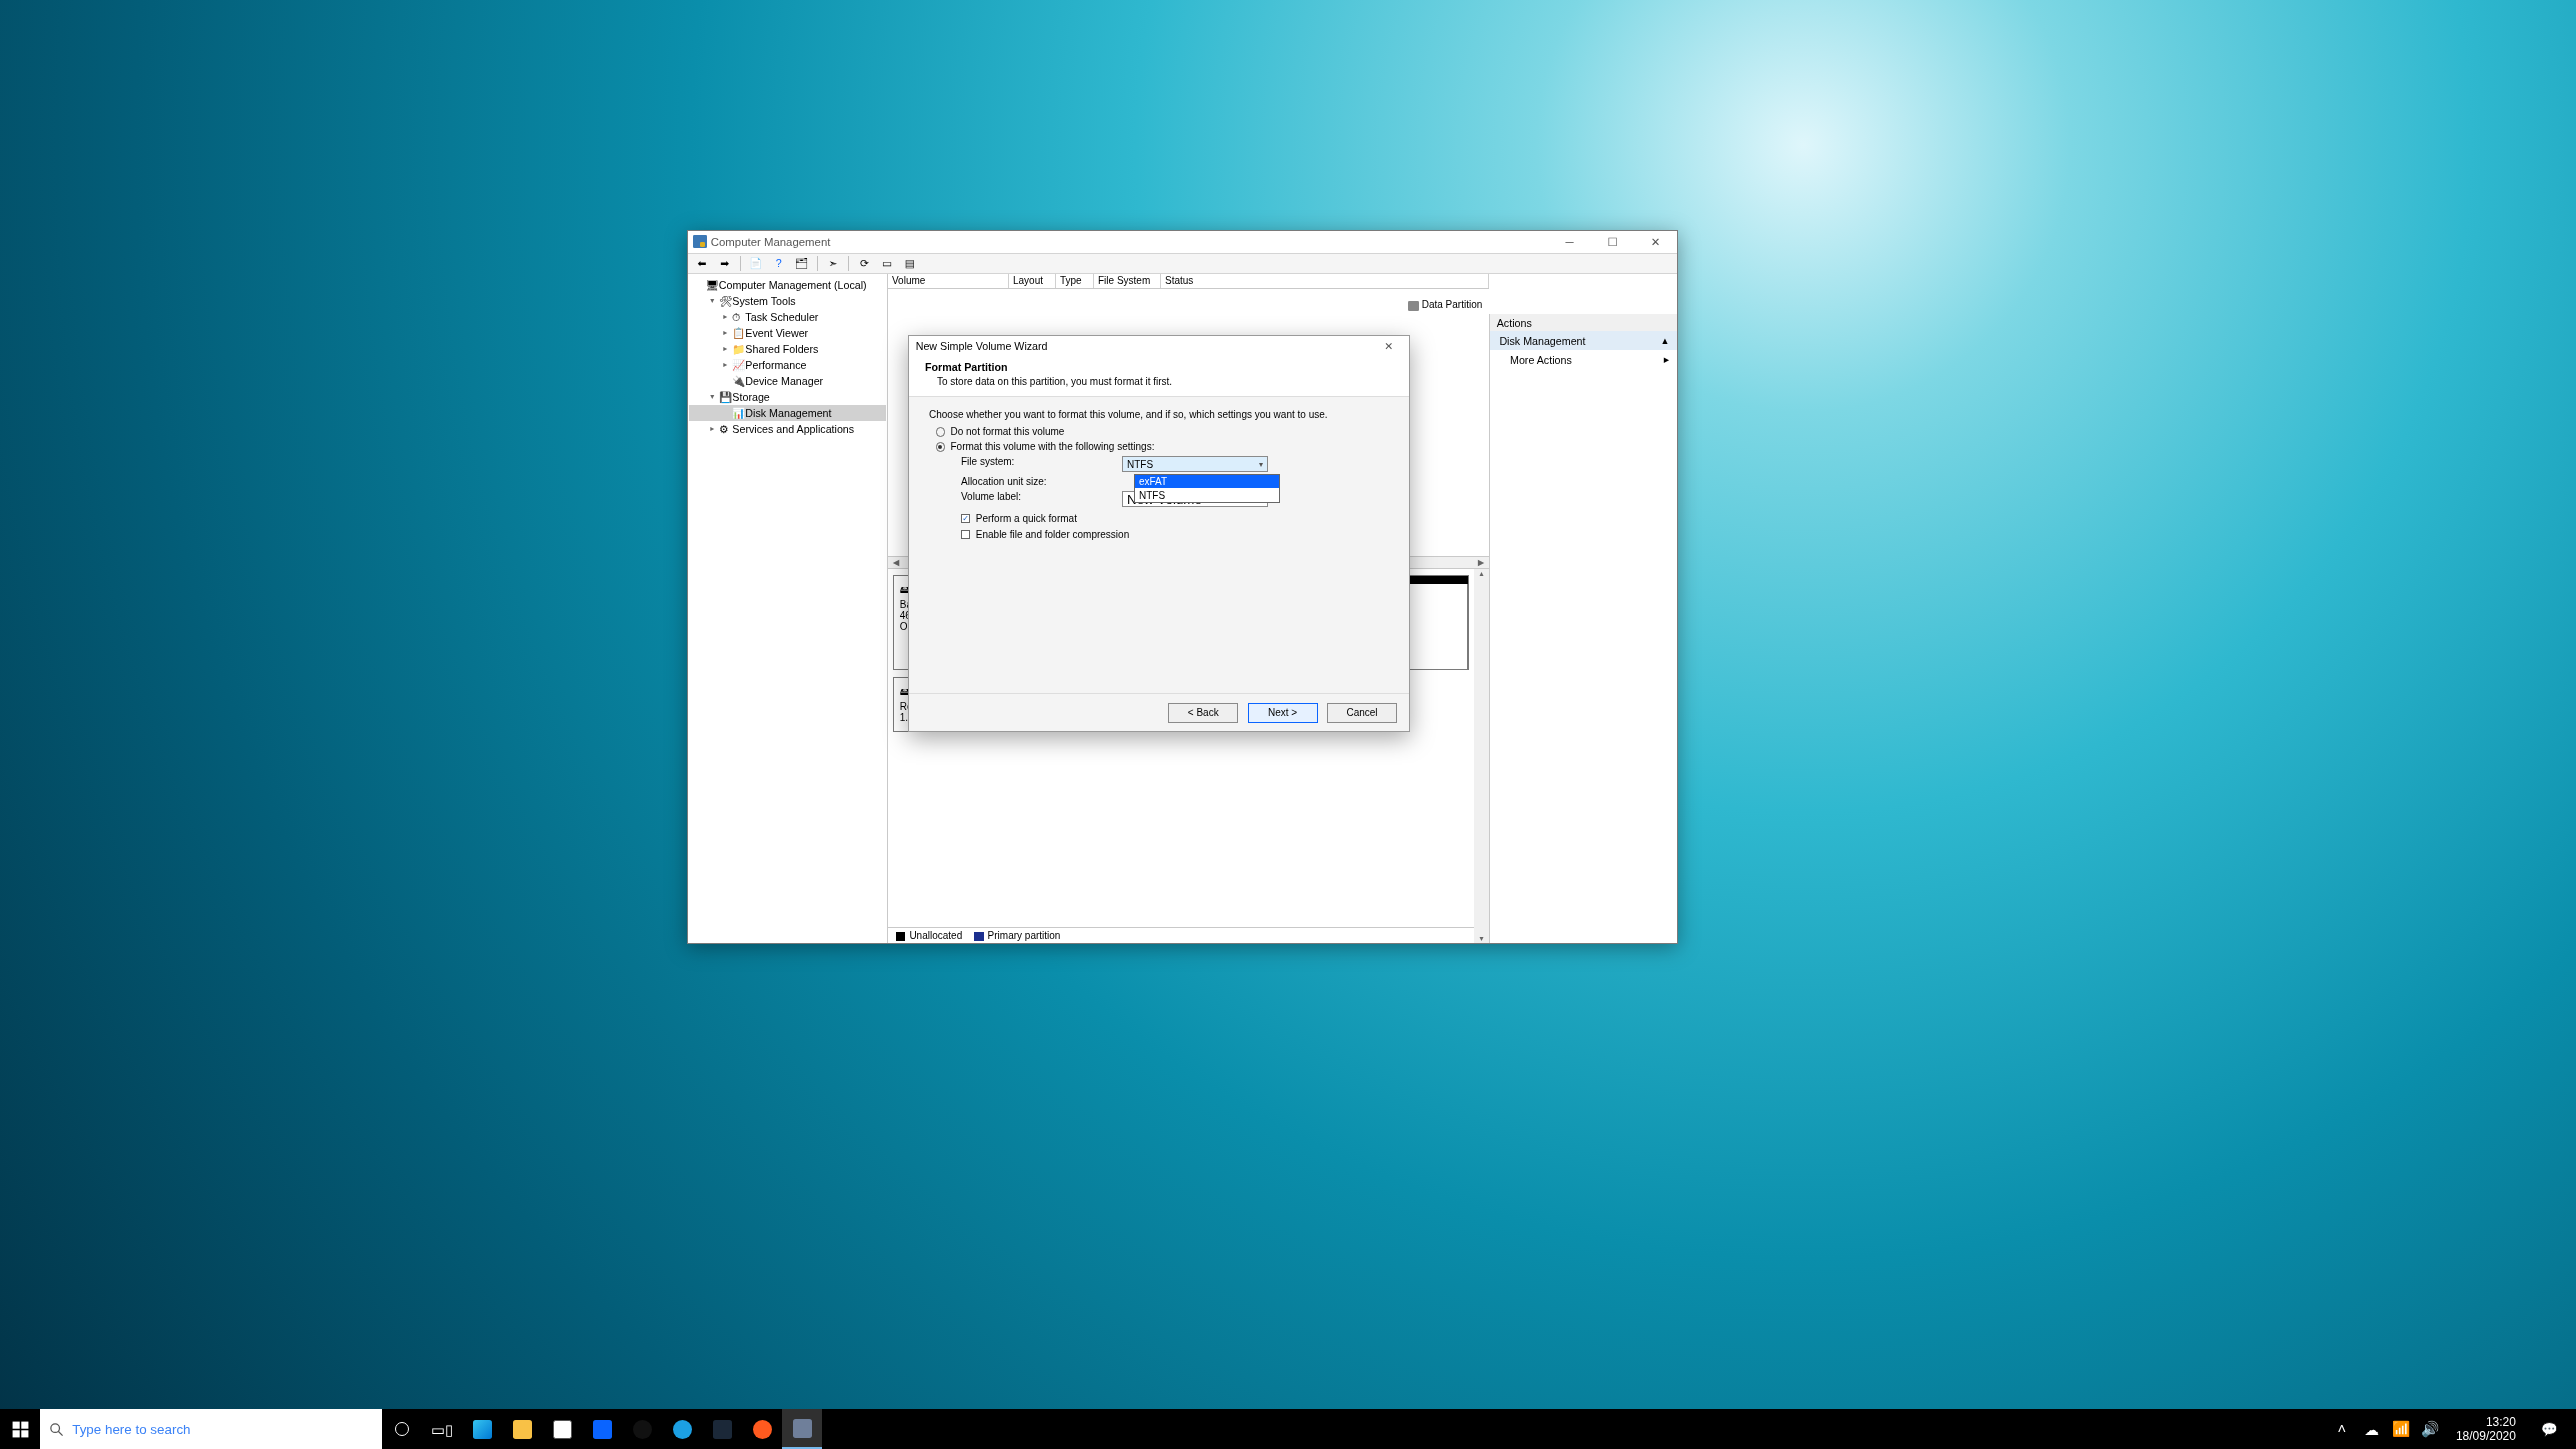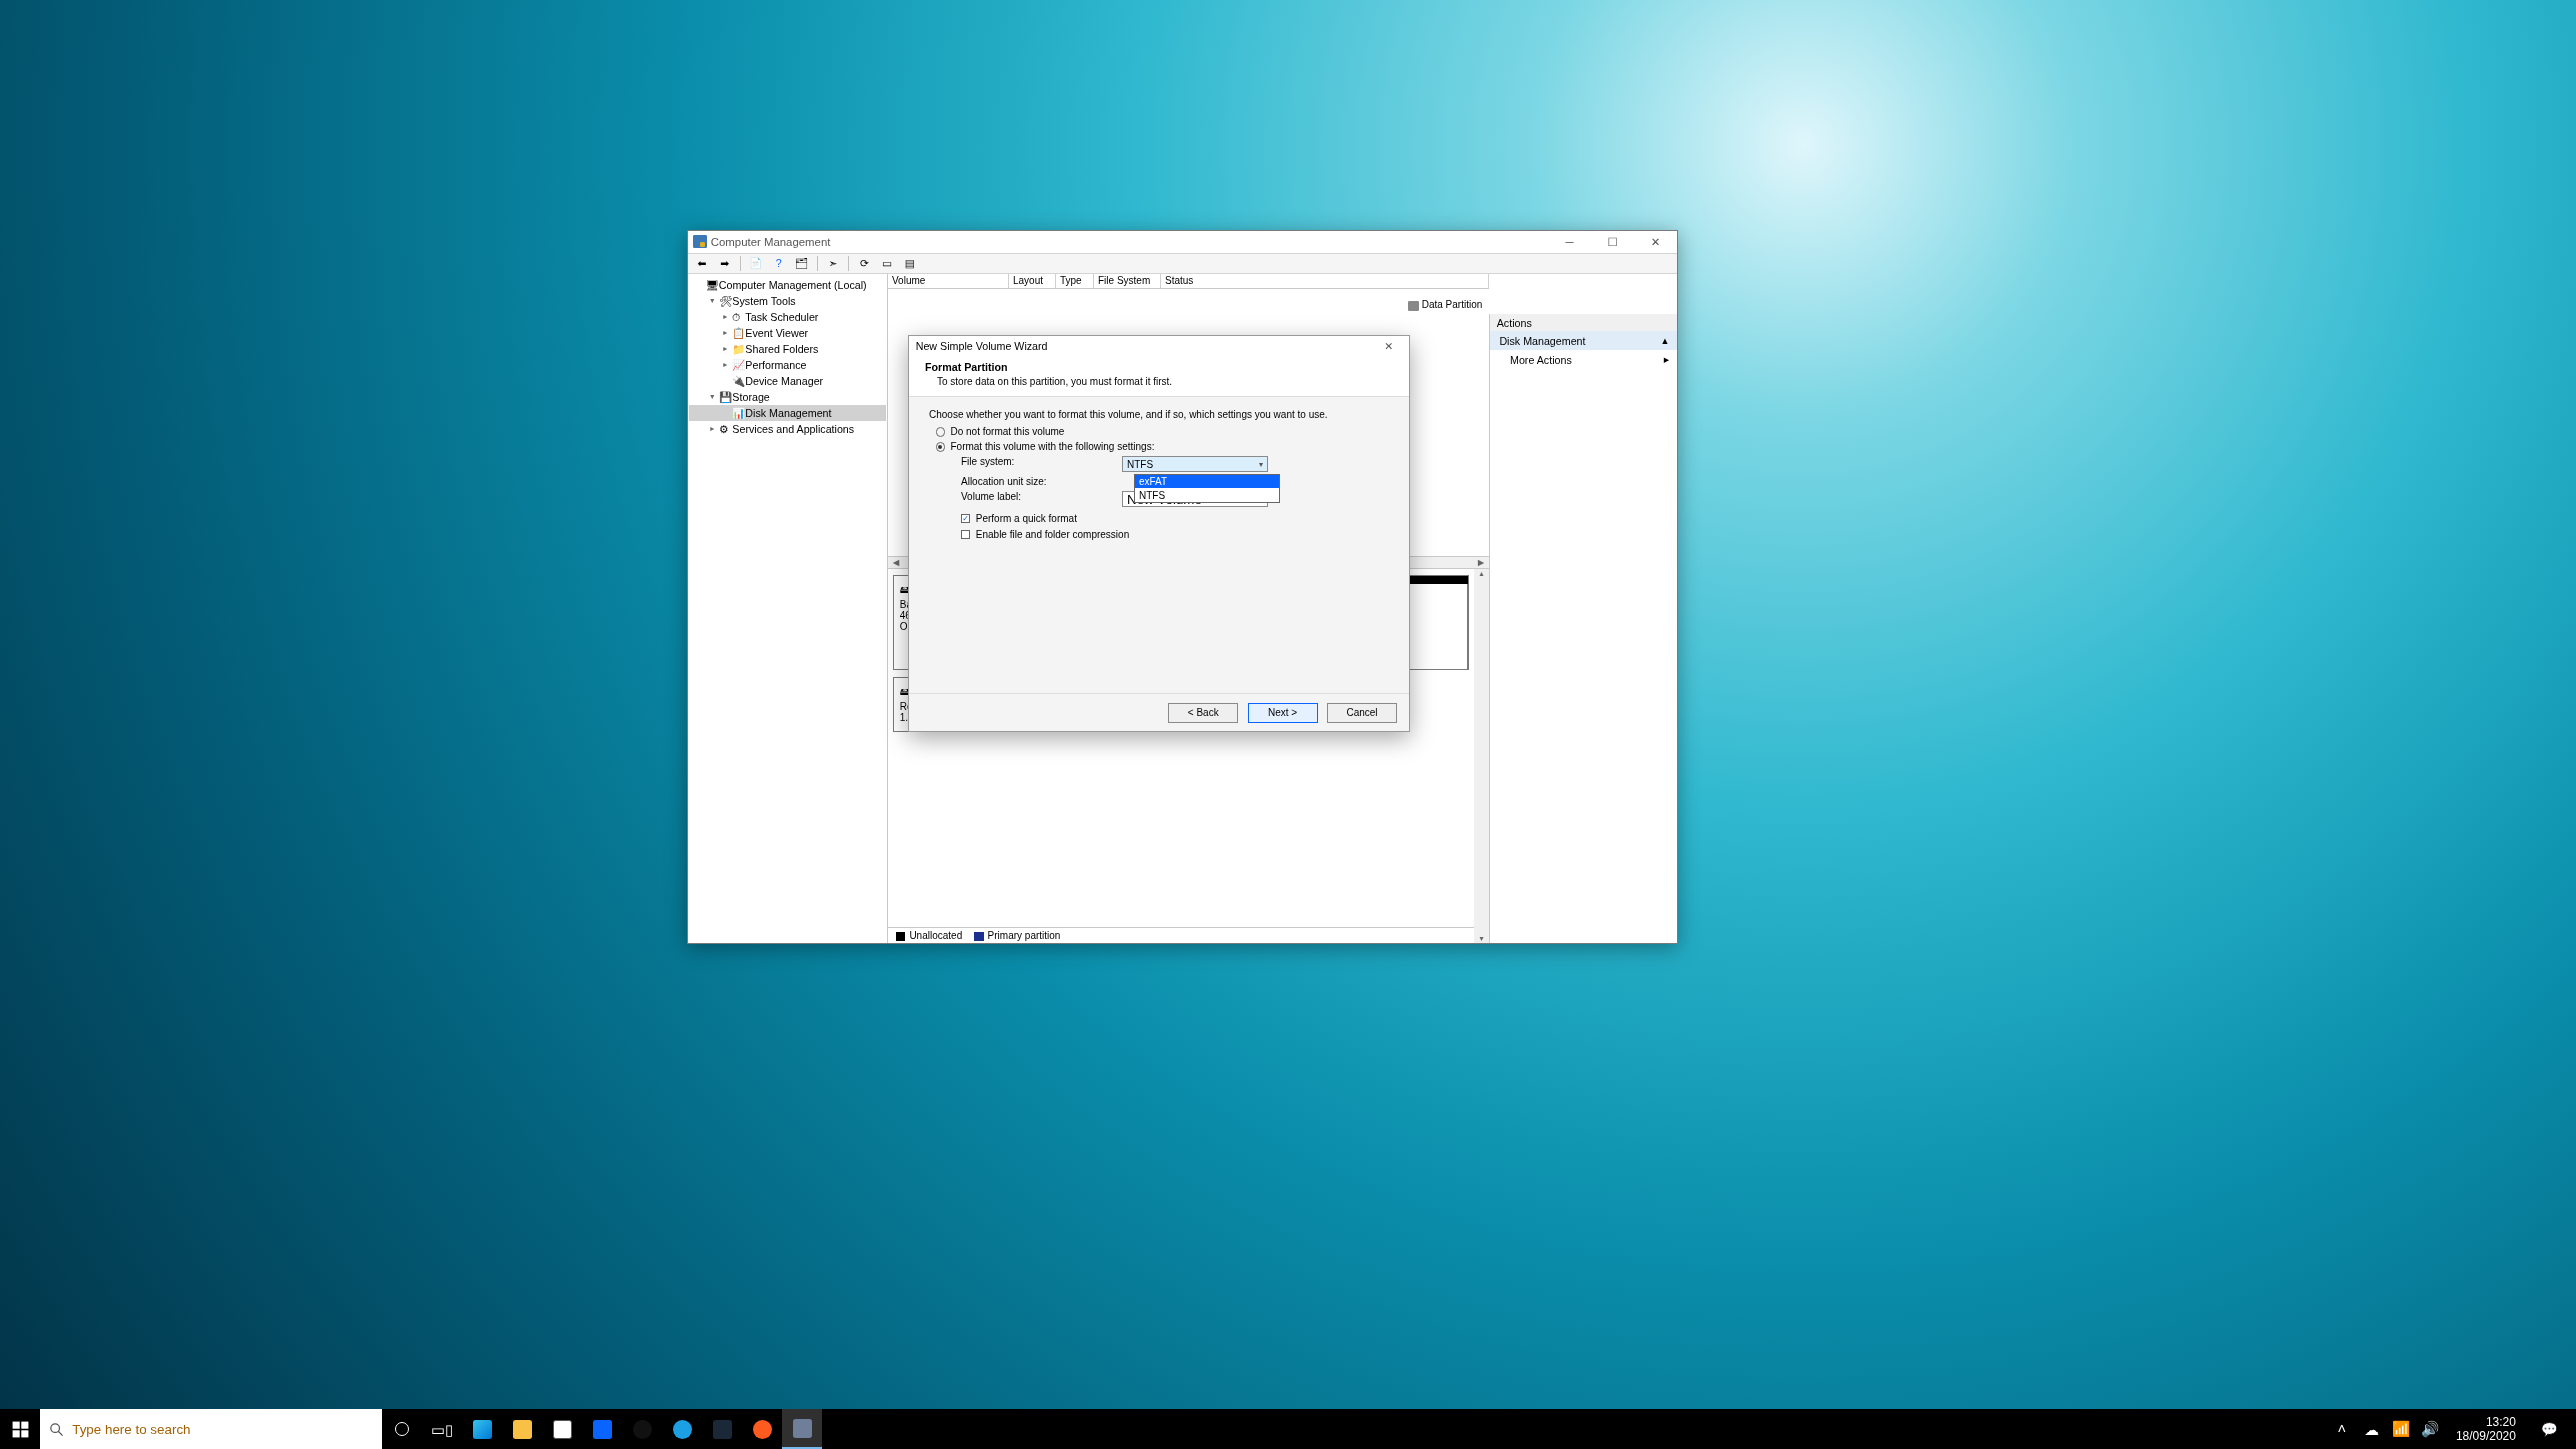--- a/index.html
+++ b/index.html
@@ -11,21 +11,21 @@
   
   #taskbar {
     position: absolute; left: 0; right: 0; bottom: 0; height: 40px;
     background: #000; color: #fff; display: flex; align-items: stretch;
     font-size: 13.4px;
   }
   .tb-btn { width: 40px; display:flex; align-items:center; justify-content:center; }
   #start { width:40px; }
   #start svg { width:19px; height:19px; }
   #searchbox {
-    background:#fff; color:#a16207; display:flex; align-items:center;
+    background:#fff; color:#3b82f6; display:flex; align-items:center;
     width: 342px; font-size:13.4px; padding:0 9.4px; gap:8px;
   }
   #searchbox svg { width:14.8px; height:14.8px; stroke:#555; fill:none; stroke-width:2;}
   .tb-icon { width:40px; display:flex; align-items:center; justify-content:center;}
   .tb-icon.active { border-bottom:2px solid #76b9ed; background:#303030; }
   #tray { margin-left:auto; display:flex; align-items:center; gap:6.7px; padding:0 6.7px; }
   .tray-ico { width:23px; text-align:center; font-size:14.8px; }
   #clock { display:flex; flex-direction:column; align-items:flex-end; font-size:12px; line-height:1.2; padding:0 6.7px;}
   #notif { width:40px; display:flex; align-items:center; justify-content:center; }
 

